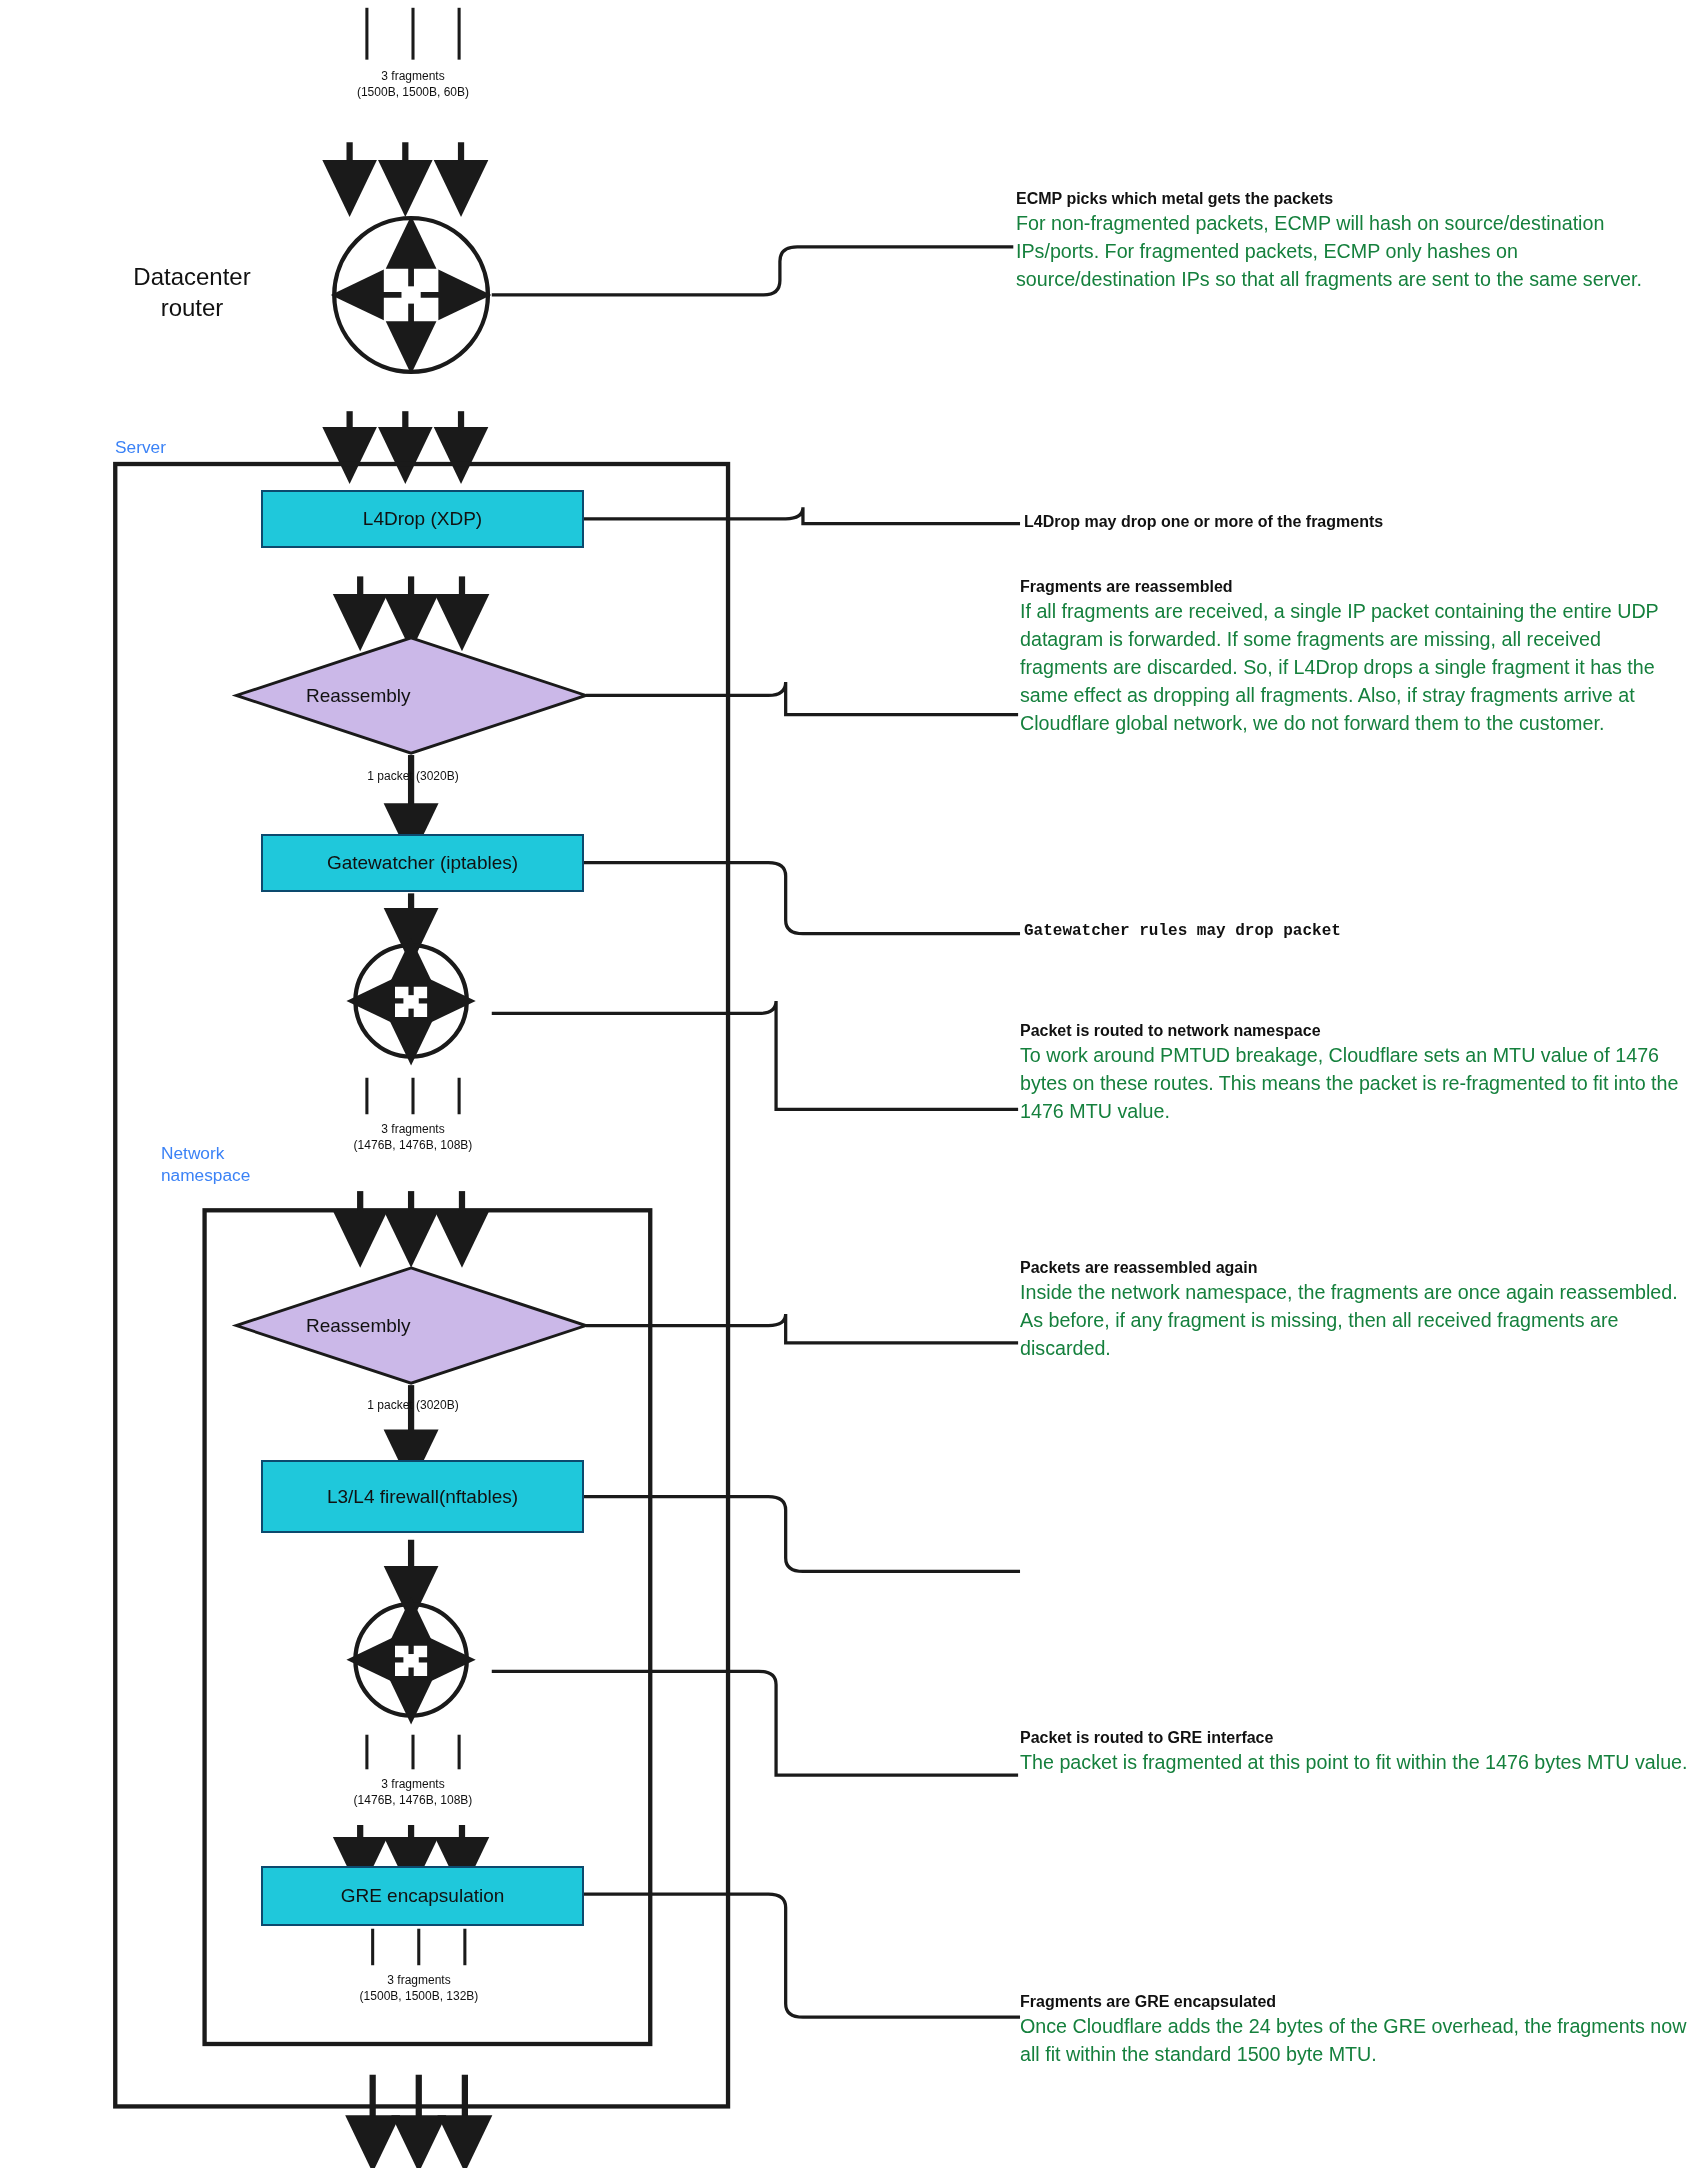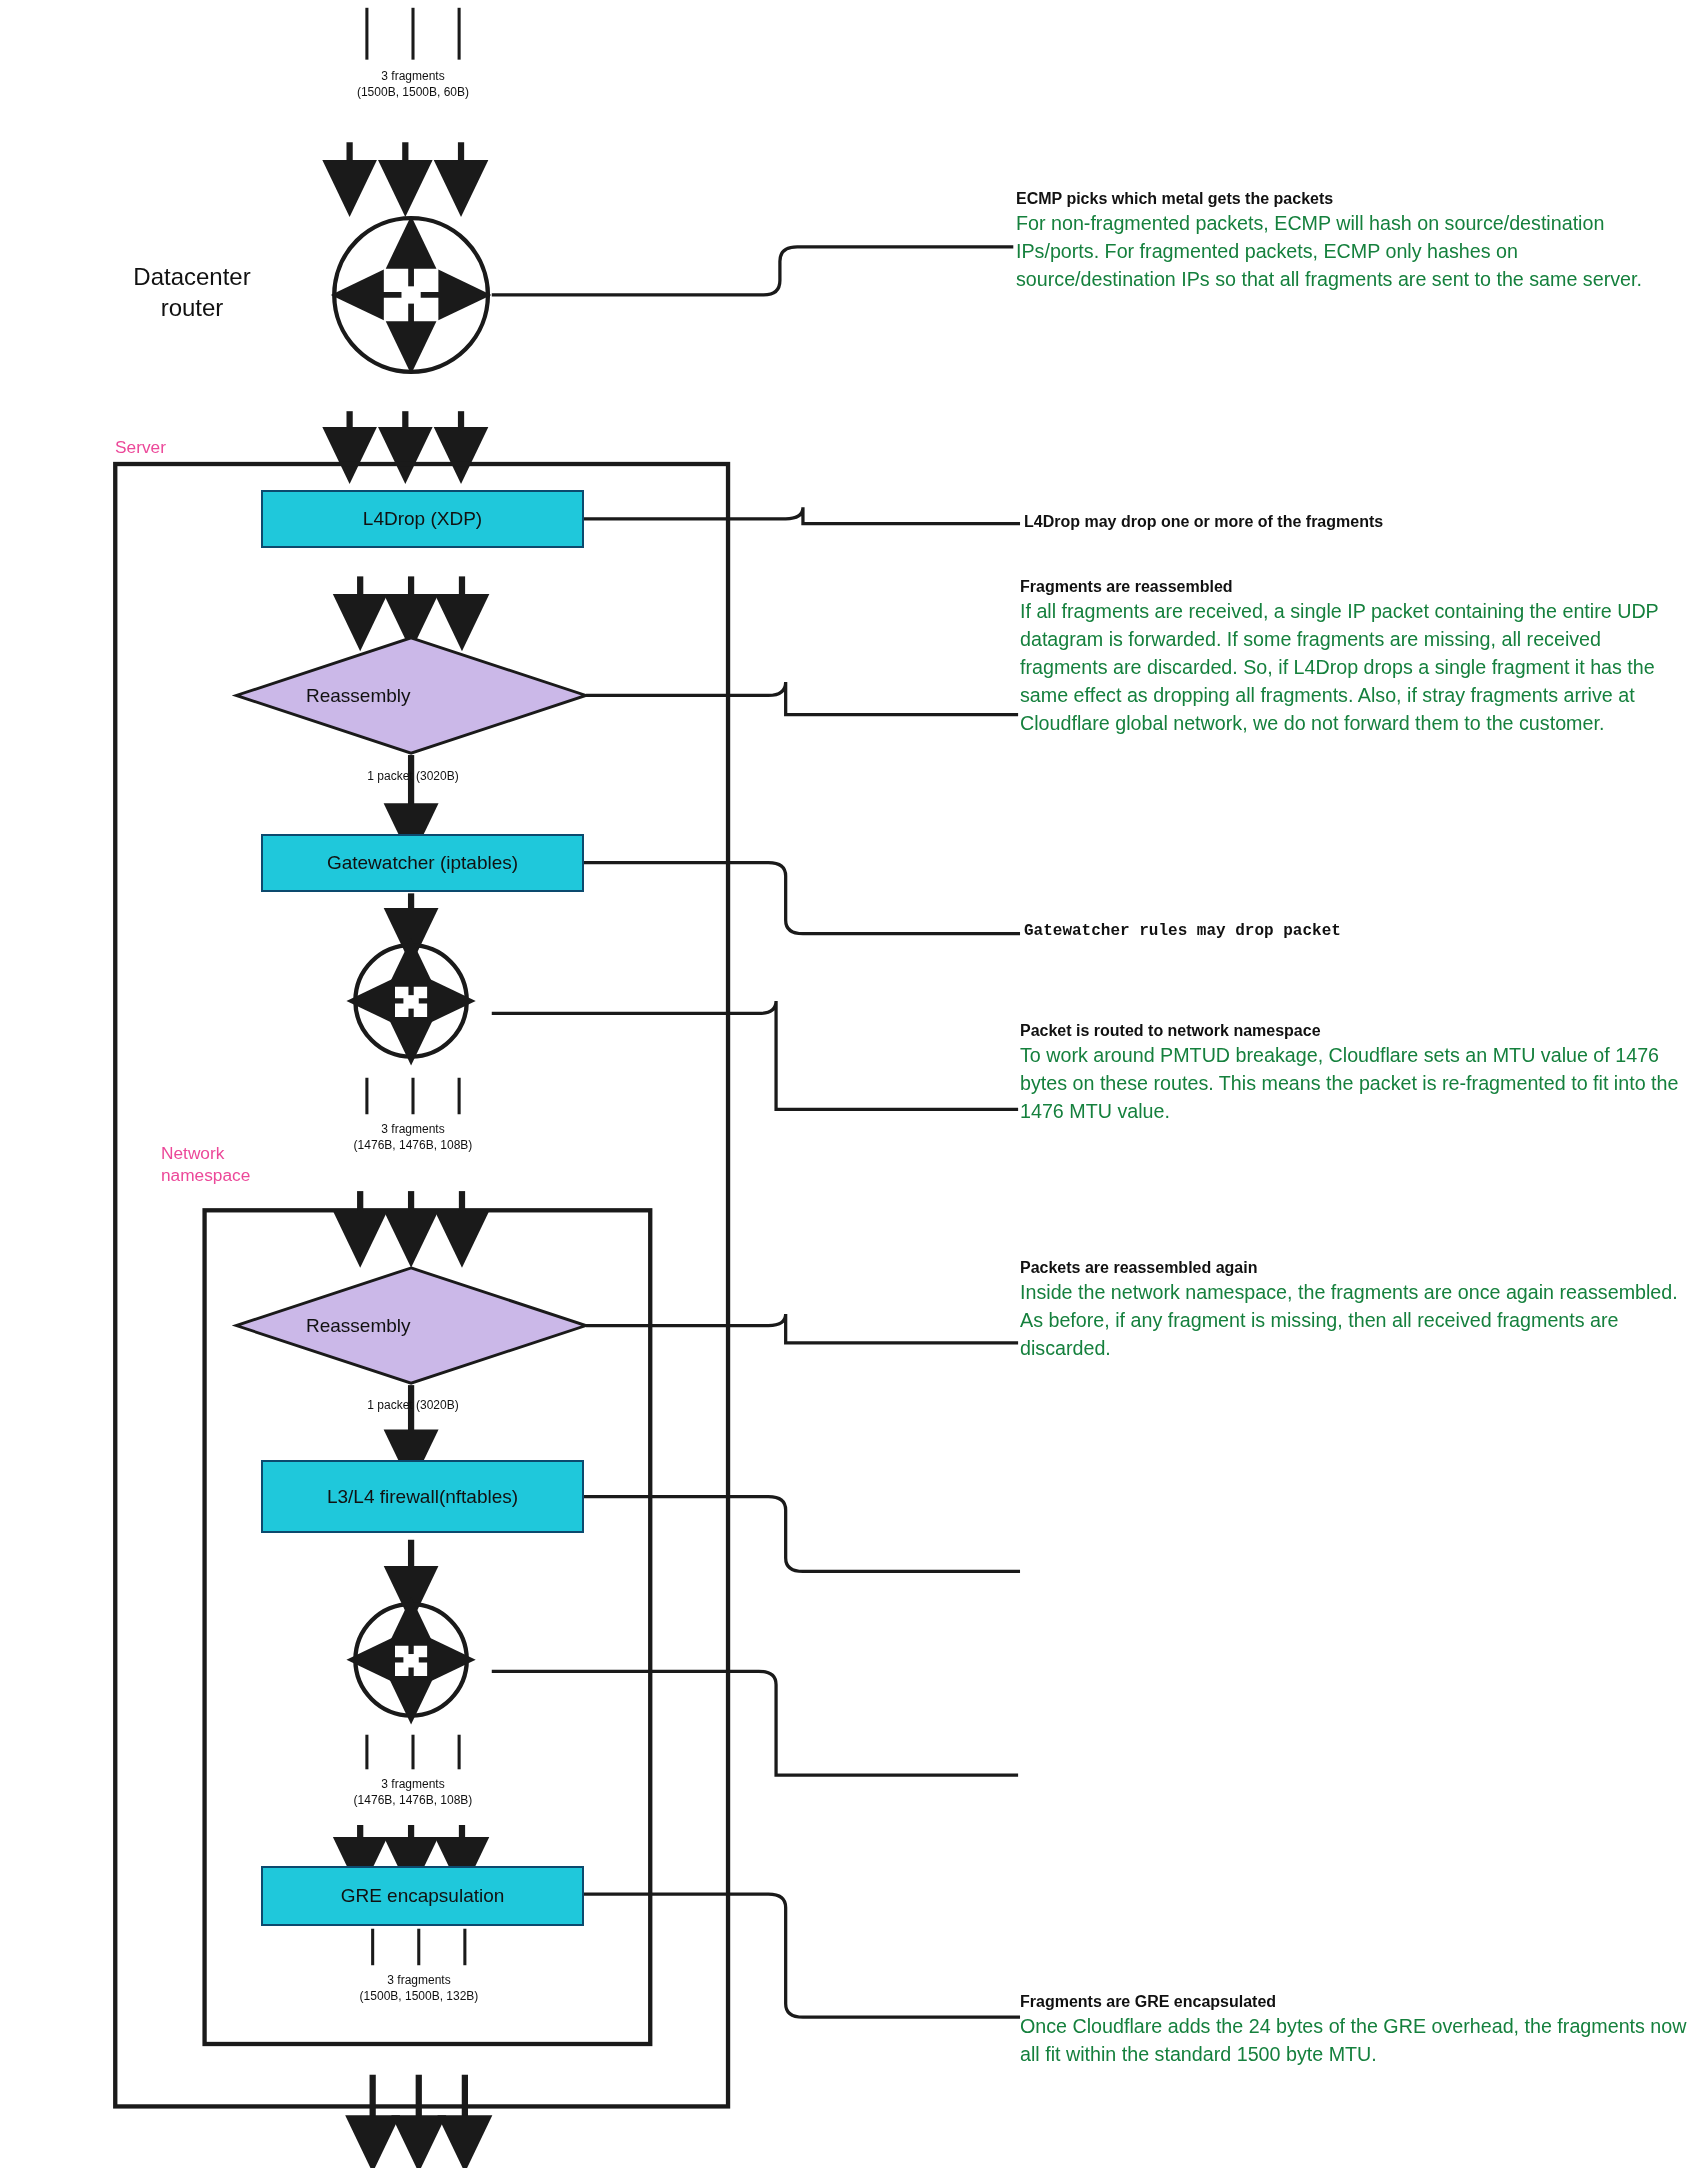--- a/index.html
+++ b/index.html
@@ -61,21 +61,21 @@
     line-height: 1.42;
   }
   .small-label {
     font-size: 12px;
     color: #111111;
     line-height: 1.3;
     text-align: center;
   }
   .container-label {
     font-size: 17.3px;
-    color: #ec4899;
+    color: #3b82f6;
     line-height: 1.25;
   }
   .big-label {
     font-size: 24px;
     color: #111111;
     line-height: 1.3;
     text-align: center;
   }
 </style>
 </head>
@@ -315,20 +315,24 @@
     <div class="caption-title">Packet is routed to network namespace</div>
     <div class="caption-body">To work around PMTUD breakage, Cloudflare sets an MTU value of 1476 bytes on these routes. This means the packet is re-fragmented to fit into the 1476 MTU value.</div>
   </div>
 
   <div class="abs" style="left:1020px; top:1257px; width:672px;">
     <div class="caption-title">Packets are reassembled again</div>
     <div class="caption-body">Inside the network namespace, the fragments are once again reassembled. As before, if any fragment is missing, then all received fragments are discarded.</div>
   </div>
 
 
+  <div class="abs" style="left:1020px; top:1727px; width:672px;">
+    <div class="caption-title">Packet is routed to GRE interface</div>
+    <div class="caption-body">The packet is fragmented at this point to fit within the 1476 bytes MTU value.</div>
+  </div>
 
   <div class="abs" style="left:1020px; top:1991px; width:672px;">
     <div class="caption-title">Fragments are GRE encapsulated</div>
     <div class="caption-body">Once Cloudflare adds the 24 bytes of the GRE overhead, the fragments now all fit within the standard 1500 byte MTU.</div>
   </div>
 
 </div>
 
 
 </body></html>

